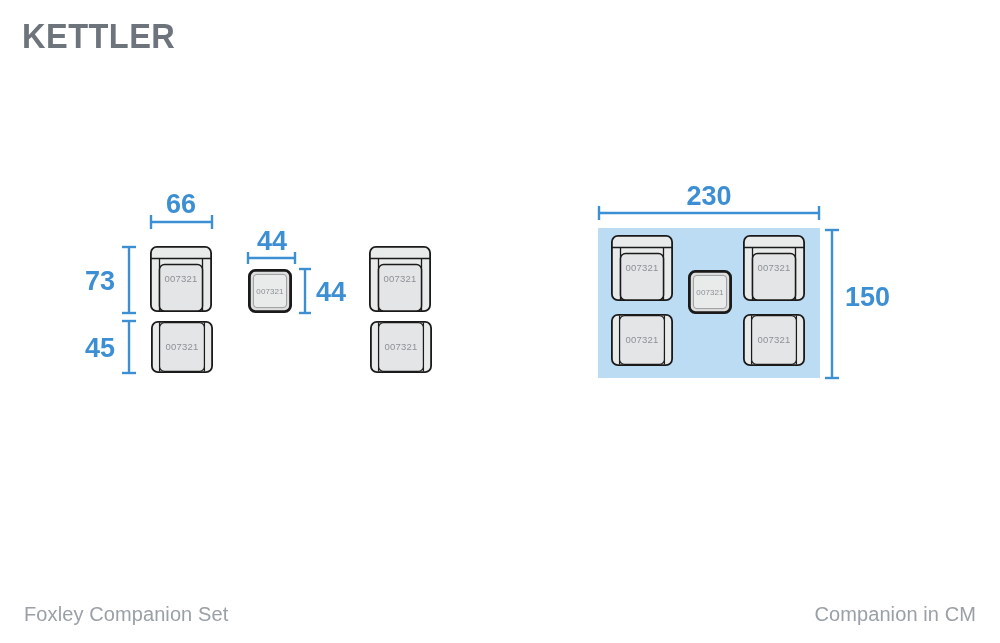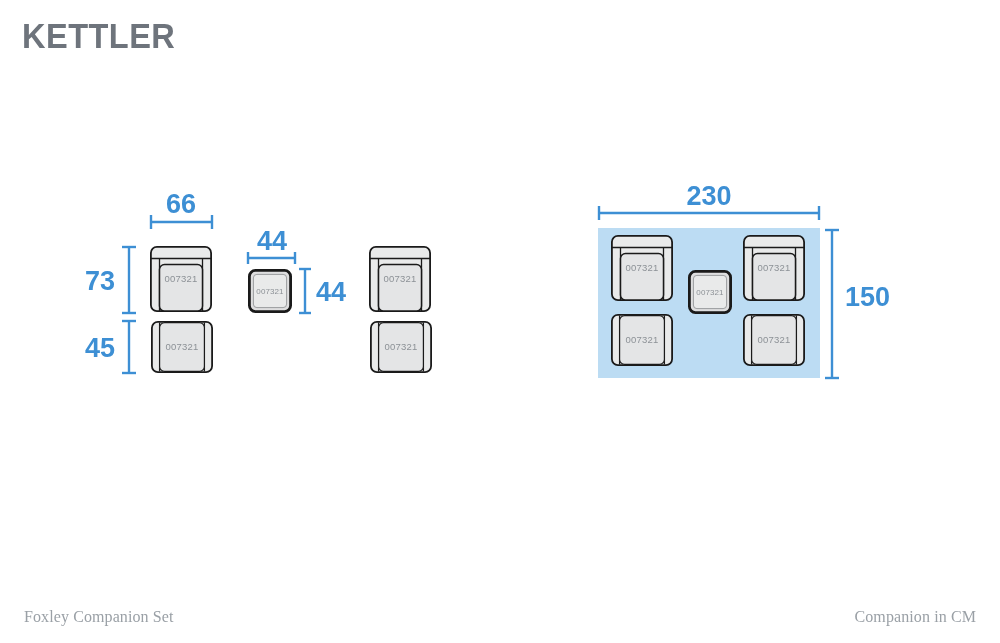--- a/index.html
+++ b/index.html
@@ -42,23 +42,23 @@
     height: 520px;
   }
   .canvas svg {
     display: block;
   }
 
   
   .footer-left, .footer-right {
     position: absolute;
     bottom: 17px;
-    font-size: 16px;
+    font-size: 20px;
     color: #9aa0a6;
-    font-family: Liberation Serif, serif;
+    font-family: Liberation Sans, sans-serif;
     letter-spacing: 0.1px;
     white-space: nowrap;
     text-align: right;
   }
   .footer-left  { left: 24px; }
   .footer-right { right: 24px; }
 
   
   .dim-label {
     font-family: "Liberation Sans", sans-serif;

